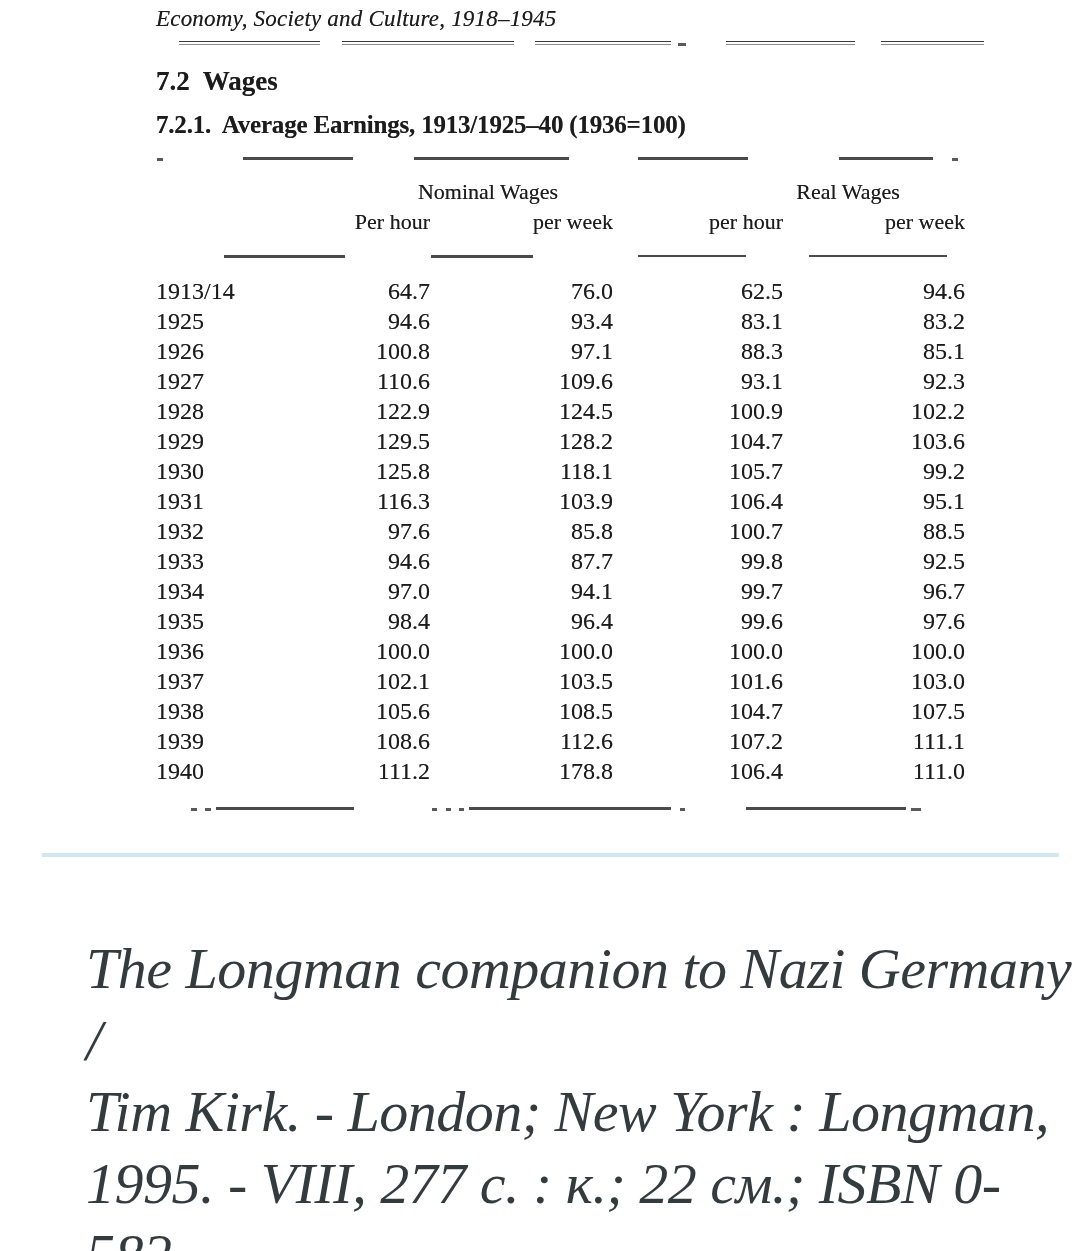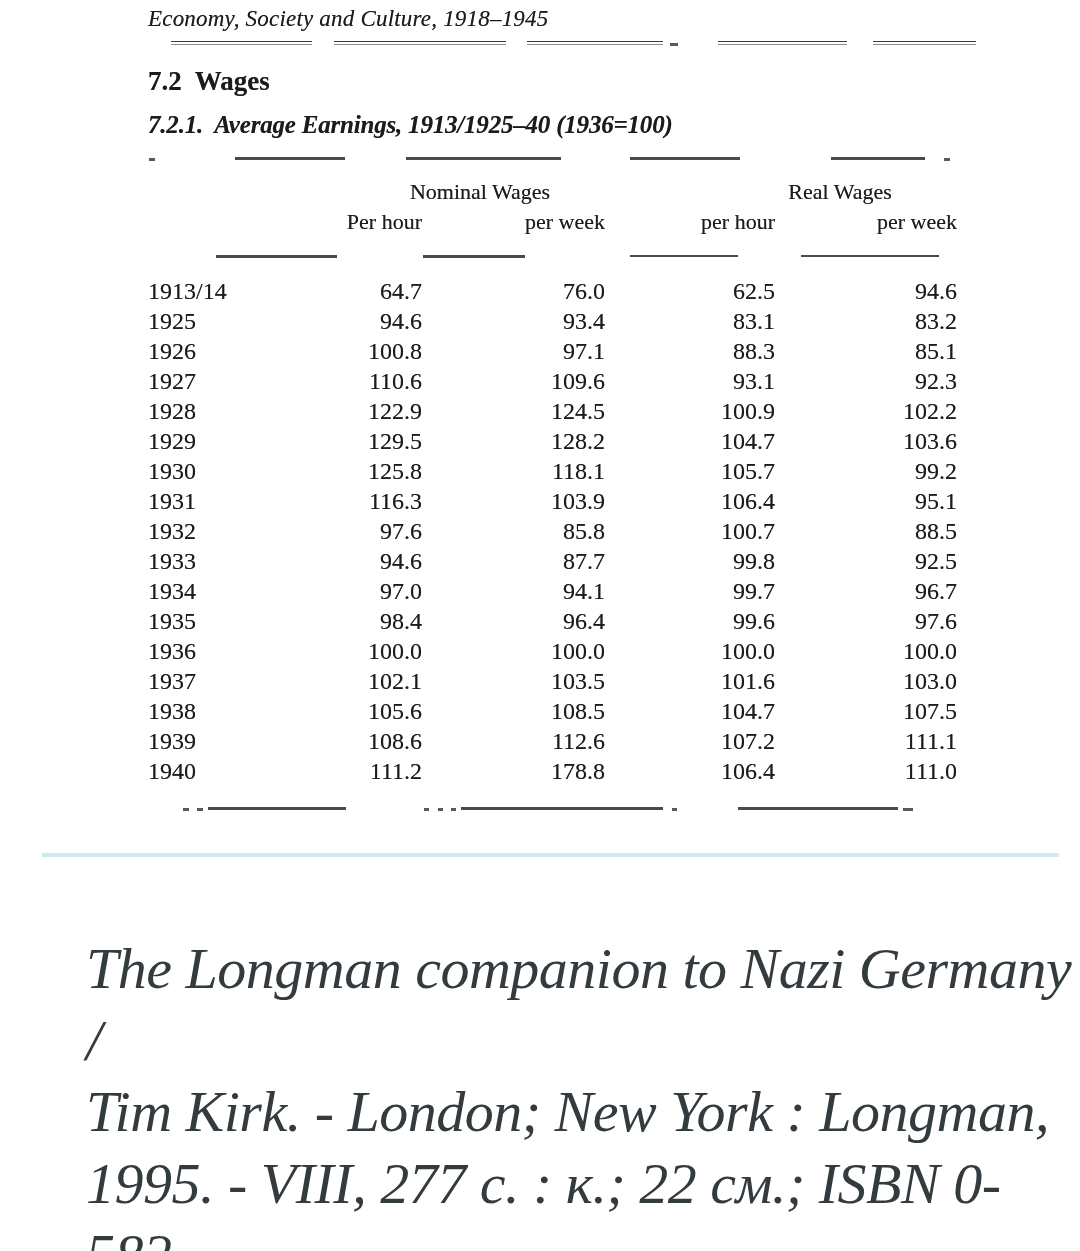--- a/index.html
+++ b/index.html
@@ -5,35 +5,35 @@
   * { margin:0; padding:0; box-sizing:border-box; }
   html,body { background:#ffffff; }
   .page {
     position:relative;
     width:1080px; height:1251px;
     background:#ffffff;
     overflow:hidden;
     font-family:"Liberation Serif", serif;
   }
   
-  .scan { position:absolute; left:0; top:0; width:908px; height:850px; color:var(--scan-ink,#1c1c1c); }
+  .scan { position:absolute; left:8px; top:0; width:908px; height:850px; color:var(--scan-ink,#1c1c1c); }
   .scan .txt { text-shadow:0 0 0.5px rgba(0,0,0,0.55); }
 
   .running-header {
     position:absolute; left:148px; top:6px;
     font-style:italic; font-size:23px; letter-spacing:0.2px;
     white-space:nowrap;
   }
   .section-title {
     position:absolute; left:148px; top:66px;
     font-weight:700; font-size:27px; white-space:pre;
   }
   .subsection-title {
     position:absolute; left:148px; top:111px;
-    font-weight:700; font-style:italic; font-size:25px;
+    font-weight:700; font-size:25px;
     letter-spacing:-0.2px; white-space:pre;
   }
 
   
   .rule { position:absolute; background:#4a4a4a; height:2px; }
   .rule.dbl { height:4px; background:transparent; border-top:1.6px solid #3c3c3c; border-bottom:1px solid #8d8d8d; }
   .rule.dot { height:3px; background:#5a5a5a; }
 
   
   .group-header { position:absolute; top:179px; font-size:22px; text-align:center; white-space:nowrap; }

